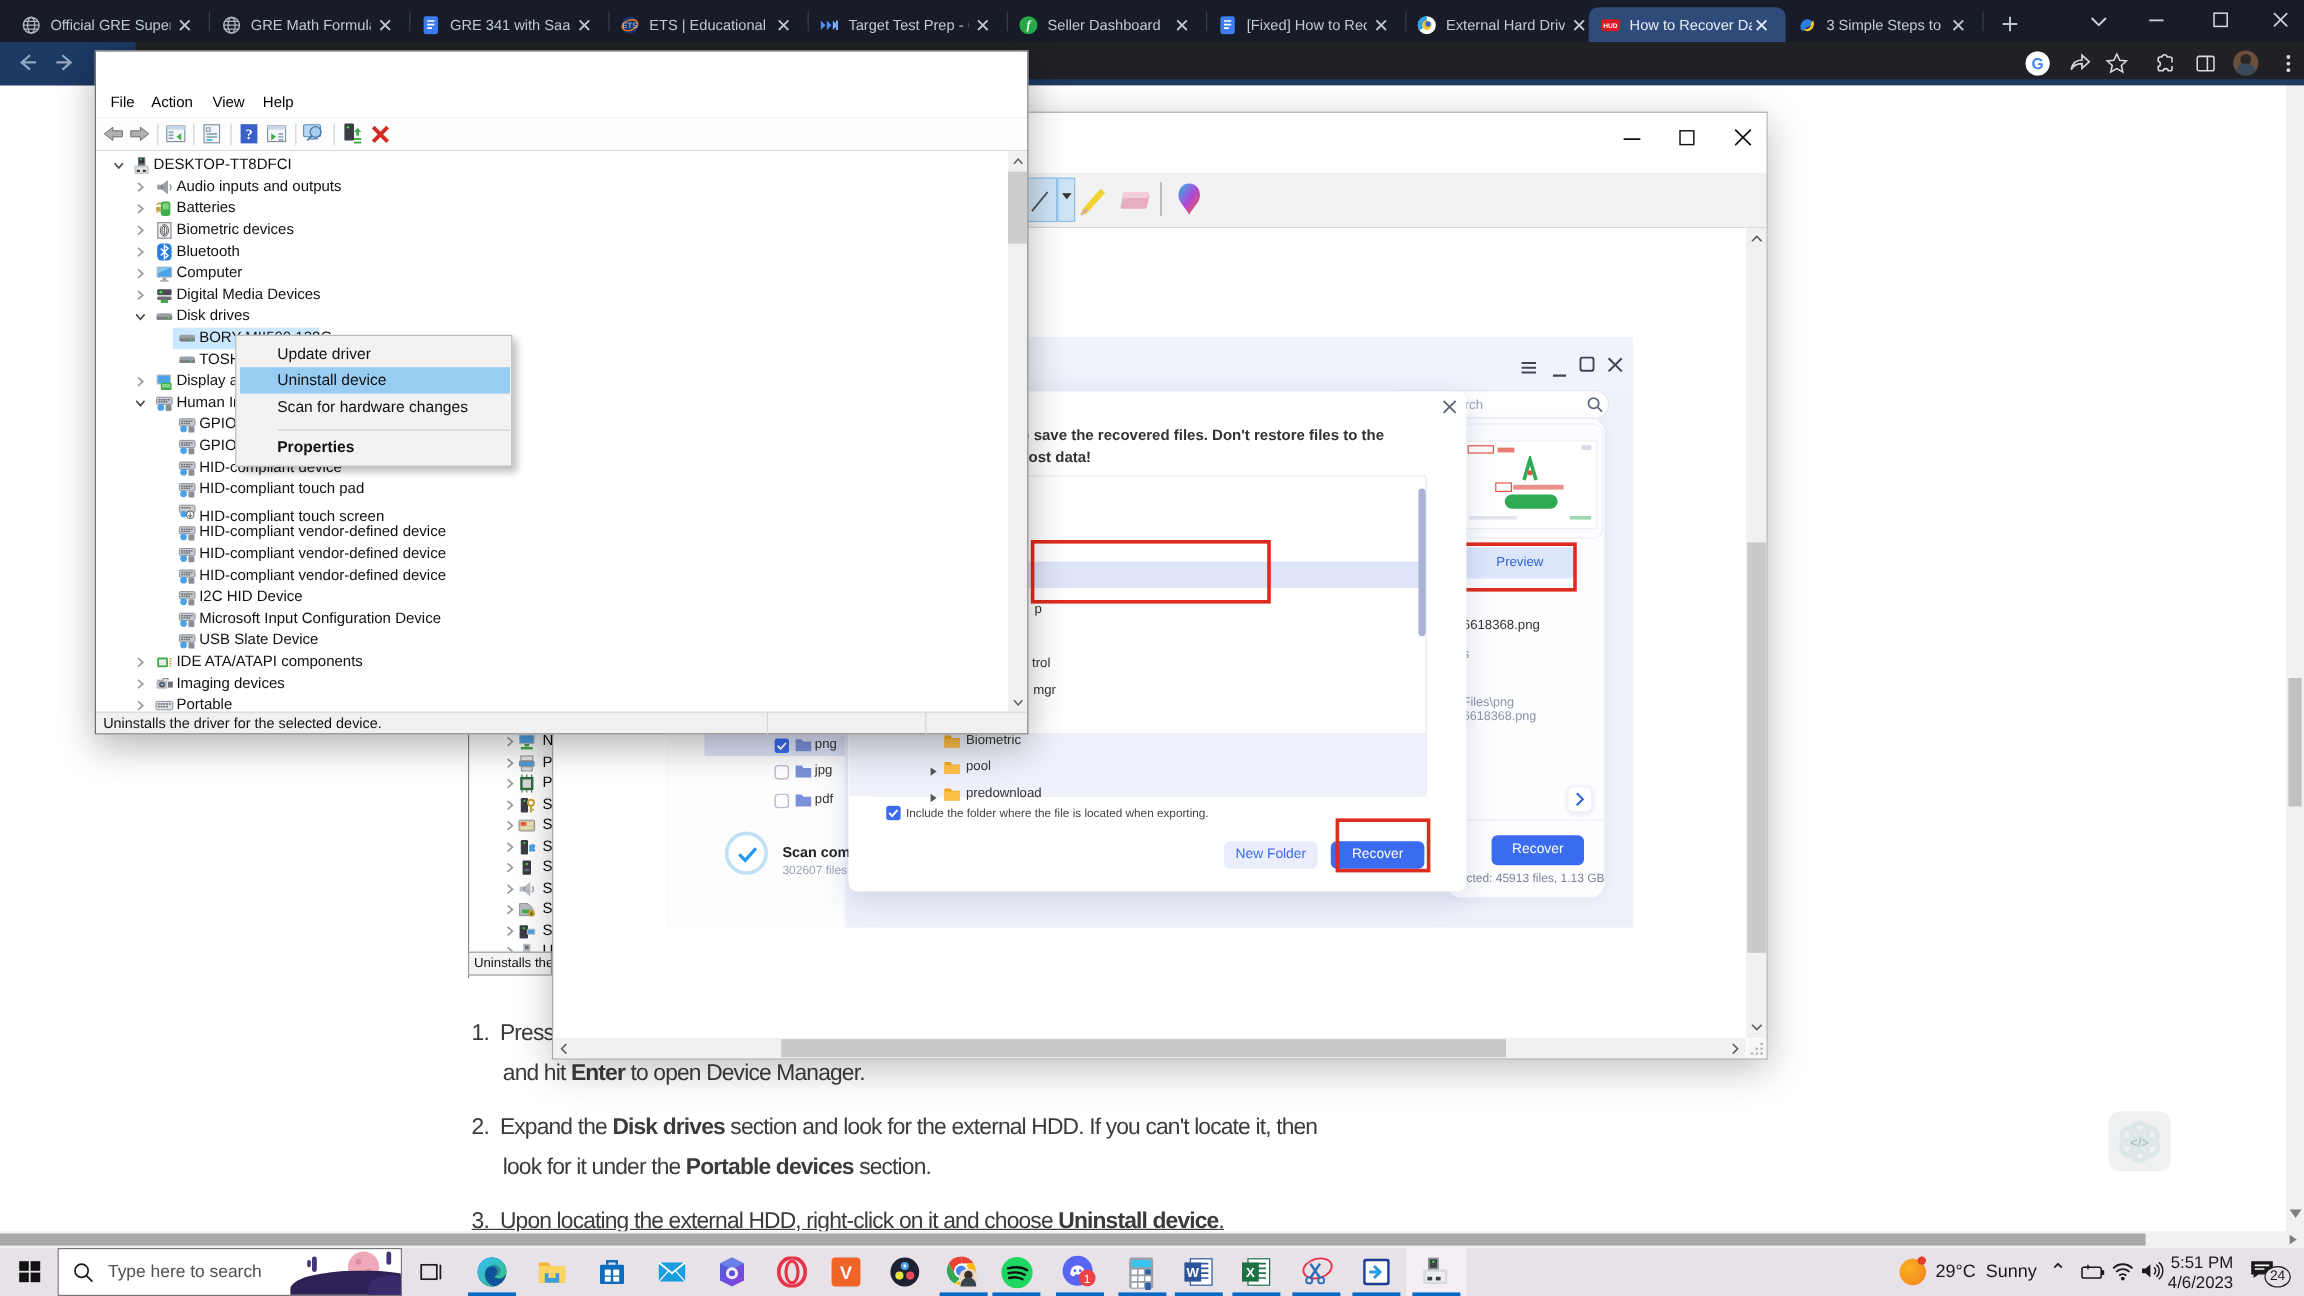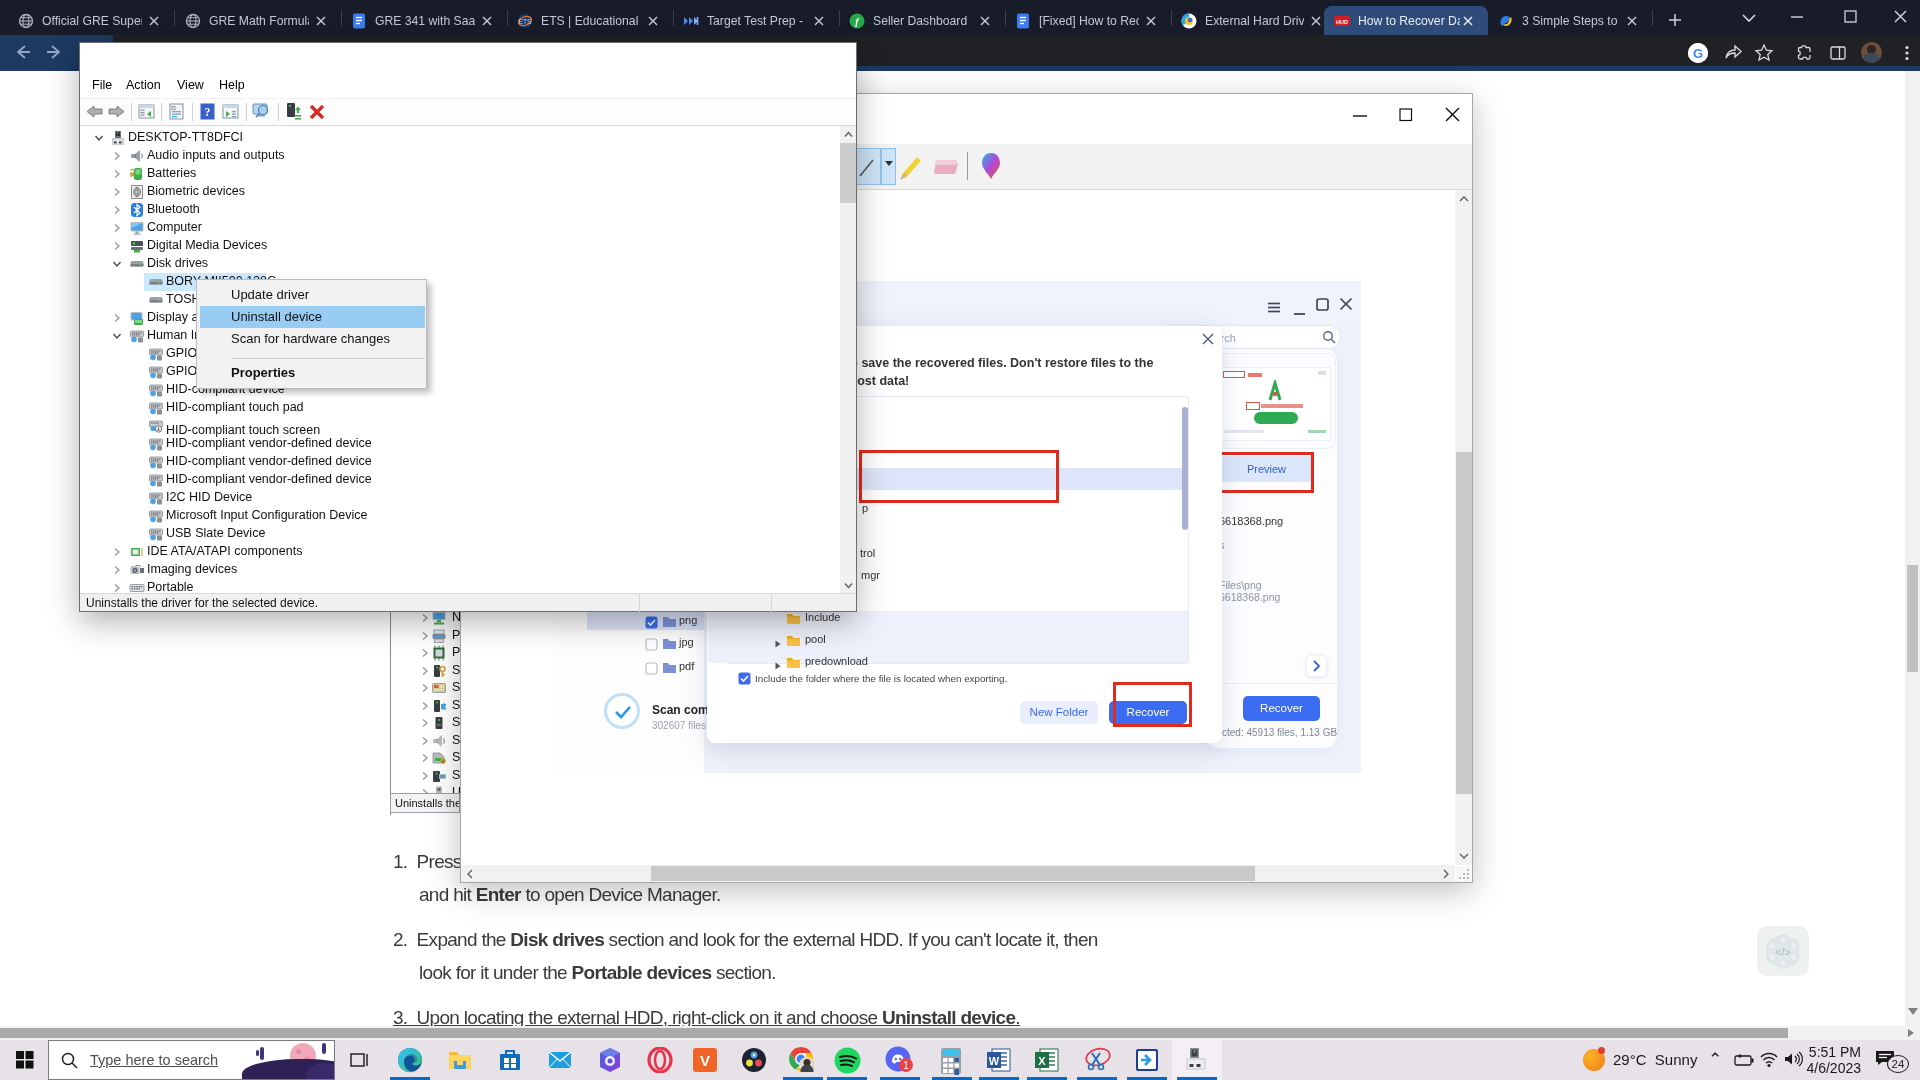--- a/index.html
+++ b/index.html
@@ -310,21 +310,21 @@
           <div class="abs" style="left: 1px; top: 285px; width: 480px; height: 52px; background: rgb(238, 241, 251);"></div>
           <div class="abs" style="left: 21px; top: 142px; width: 460px; height: 22px; background: rgb(223, 229, 248);"></div>
           <div class="abs" style="left: 152px; top: 124px; width: 200px; height: 53px; border: 3px solid rgb(221, 43, 30); background: transparent;"></div>
           <div class="abs" style="left: 155px; top: 176px; font-size: 11px; color: rgb(51, 51, 51);">p</div>
           <div class="abs" style="left: 153px; top: 221px; font-size: 11px; color: rgb(51, 51, 51);">trol</div>
           <div class="abs" style="left: 154px; top: 243px; font-size: 11px; color: rgb(51, 51, 51);">mgr</div>
           <div class="abs" style="left: 79px; top: 285px; width: 15px; height: 13px;"><svg width="15" height="13">
               <path d="M1 2 L6 2 L7.5 4 L14 4 L14 12 L1 12 Z" fill="#f0a818"></path>
               <path d="M1 4.5 L14 4.5 L14 12 L1 12 Z" fill="#fcc046"></path>
             </svg></div>
-          <div class="abs" style="left: 98px; top: 285px; font-size: 11px; color: rgb(51, 51, 51);">Include</div>
+          <div class="abs" style="left: 98px; top: 285px; font-size: 11px; color: rgb(51, 51, 51);">Biometric</div>
           <div class="abs" style="left: 67px; top: 309px; width: 8px; height: 10px;"><svg width="8" height="10">
               <path d="M1.5 1.5 L6.5 5 L1.5 8.5 Z" fill="#555"></path>
             </svg></div>
           <div class="abs" style="left: 79px; top: 307px; width: 15px; height: 13px;"><svg width="15" height="13">
               <path d="M1 2 L6 2 L7.5 4 L14 4 L14 12 L1 12 Z" fill="#f0a818"></path>
               <path d="M1 4.5 L14 4.5 L14 12 L1 12 Z" fill="#fcc046"></path>
             </svg></div>
           <div class="abs" style="left: 98px; top: 307px; font-size: 11px; color: rgb(51, 51, 51);">pool</div>
           <div class="abs" style="left: 67px; top: 331px; width: 8px; height: 10px;"><svg width="8" height="10">
               <path d="M1.5 1.5 L6.5 5 L1.5 8.5 Z" fill="#555"></path>
@@ -1011,21 +1011,21 @@
         <rect x="10.5" y="1" width="8" height="8" fill="#111"></rect>
       <rect x="1" y="10.5" width="8" height="8" fill="#111"></rect>
         <rect x="10.5" y="10.5" width="8" height="8" fill="#111"></rect>
     </svg>
 
     <div class="abs" style="left:48px;top:0;width:287px;height:40px;background:#fff;border:1.5px solid #7a797e;overflow:hidden;">
       <svg class="abs" style="left:11px;top:10px;" width="20" height="20">
           <circle cx="8" cy="8" r="5.5" fill="none" stroke="#1a1a1a" stroke-width="1.4"></circle>
           <line x1="12" y1="12" x2="17" y2="17" stroke="#1a1a1a" stroke-width="1.4"></line>
         </svg>
-      <div class="abs" style="left:41px;top:11px;font-size:14.5px;color:#4f4e53;text-decoration:underline;">Type here to search</div>
+      <div class="abs" style="left:41px;top:11px;font-size:14.5px;color:#4f4e53;">Type here to search</div>
 
       <div class="abs" style="left:203px;top:0;width:84px;height:40px;">
         <div class="abs" style="left:38px;top:2px;width:26px;height:26px;border-radius:50%;background:#efa9b8;"></div>
         <div class="abs" style="left:44px;top:8px;width:5px;height:5px;border-radius:50%;background:#e38ba1;"></div>
         <div class="abs" style="left:52px;top:16px;width:6px;height:6px;border-radius:50%;background:#e38ba1;"></div>
         <div class="abs" style="left:-10px;top:18px;width:110px;height:30px;border-radius:50% 40% 0 0;background:#2d2156;"></div>
         <div class="abs" style="left:55px;top:22px;width:40px;height:22px;border-radius:50% 60% 0 0;background:#3a2a6b;"></div>
         <div class="abs" style="left:8px;top:6px;width:4px;height:13px;background:#43337a;border-radius:2px;"></div>
         <div class="abs" style="left:4px;top:9px;width:3px;height:6px;background:#43337a;border-radius:2px;"></div>
         <div class="abs" style="left:70px;top:2px;width:4px;height:11px;background:#43337a;border-radius:2px;"></div>

